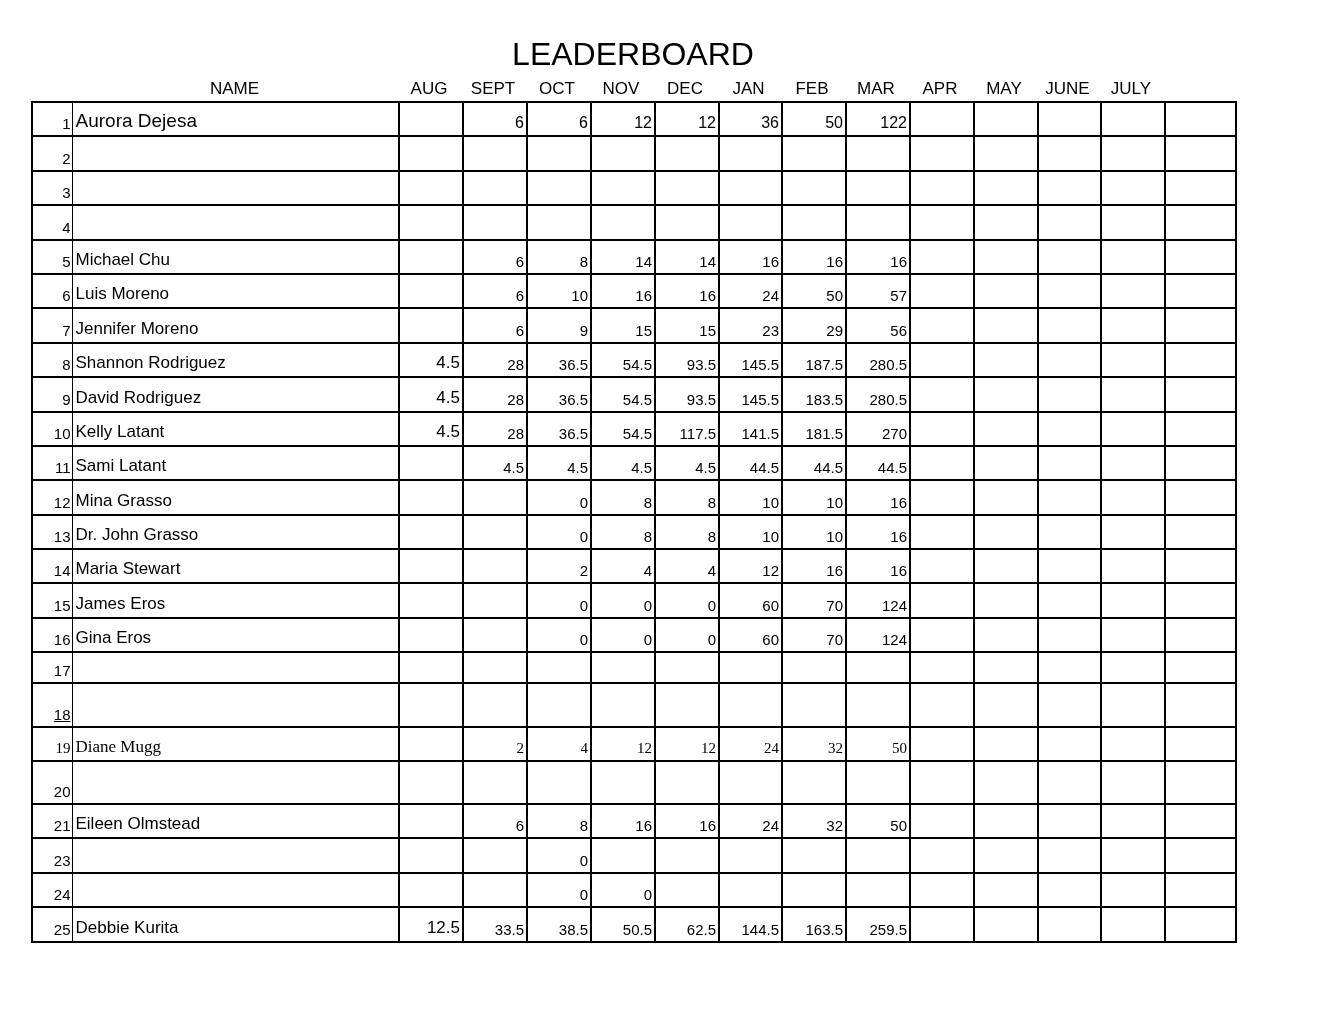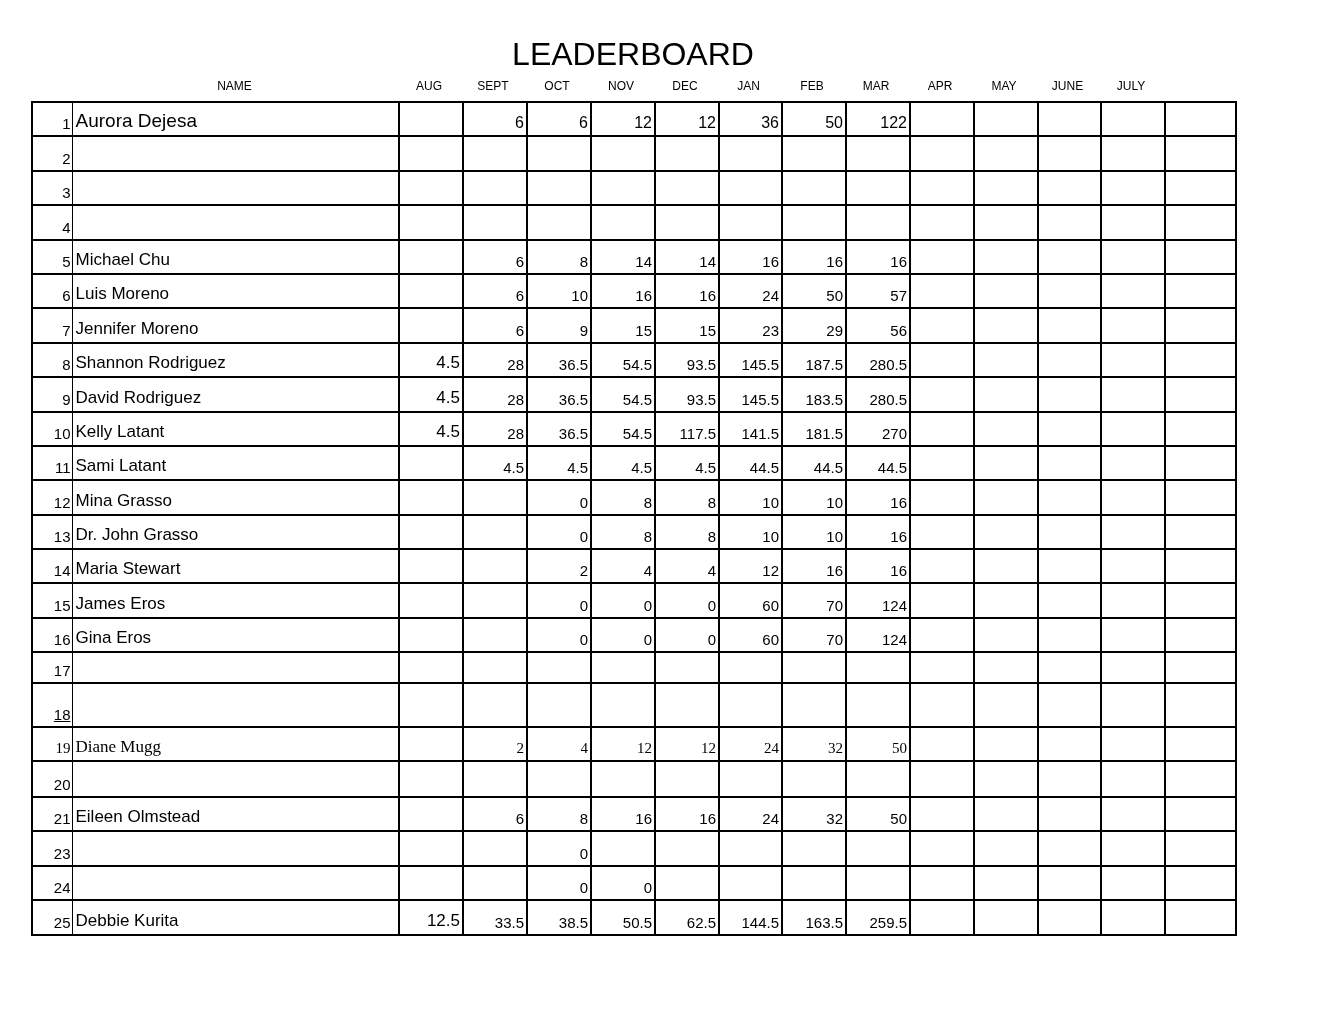--- a/index.html
+++ b/index.html
@@ -1,20 +1,20 @@
 <!DOCTYPE html>
 <html><head>
 <meta charset="utf-8">
 <style>
   html, body { margin: 0; padding: 0; background: #ffffff; }
   body { width: 1320px; height: 1020px; position: relative; overflow: hidden;
          font-family: "Liberation Sans", "DejaVu Sans", sans-serif; color: #000; }
   .title { position: absolute; left: 0; width: 1266px; top: 36px; text-align: center;
            font-size: 32px; letter-spacing: 0px; }
-  .hdr { position: absolute; top: 79px; font-size: 12px; text-align: center; }
+  .hdr { position: absolute; top: 79px; font-size: 17px; text-align: center; }
   table.grid { position: absolute; left: 31px; top: 101px; border-collapse: collapse;
                table-layout: fixed; }
   table.grid td { border: 2px solid #000; height: 30.4px; padding: 0 2px 0 2px;
                   font-size: 15px; vertical-align: bottom; white-space: nowrap; overflow: hidden;
                   box-sizing: border-box; }
   table.grid td.num { text-align: right; border-right-width: 1px; font-size: 15px; padding-right: 1px; padding-bottom: 3px; }
   table.grid td.name { text-align: left; border-left-width: 1px; font-size: 17px; padding-left: 3px; padding-bottom: 3px; }
   table.grid td.val { text-align: right; font-size: 15px; padding-right: 2px; padding-bottom: 3px; }
   table.grid td.val.big { font-size: 17px; }
   table.grid tr.first td.name { font-size: 19px; }
@@ -377,21 +377,21 @@
         <td class="val">12</td>
         <td class="val">24</td>
         <td class="val">32</td>
         <td class="val">50</td>
         <td class="val"></td>
         <td class="val"></td>
         <td class="val"></td>
         <td class="val"></td>
         <td class="val"></td>
       </tr>
-      <tr style="height: 36px; margin-top: 35px;">
+      <tr style="height: 43px; margin-top: 35px;">
         <td class="num">20</td>
         <td class="name"></td>
         <td class="val big"></td>
         <td class="val"></td>
         <td class="val"></td>
         <td class="val"></td>
         <td class="val"></td>
         <td class="val"></td>
         <td class="val"></td>
         <td class="val"></td>

